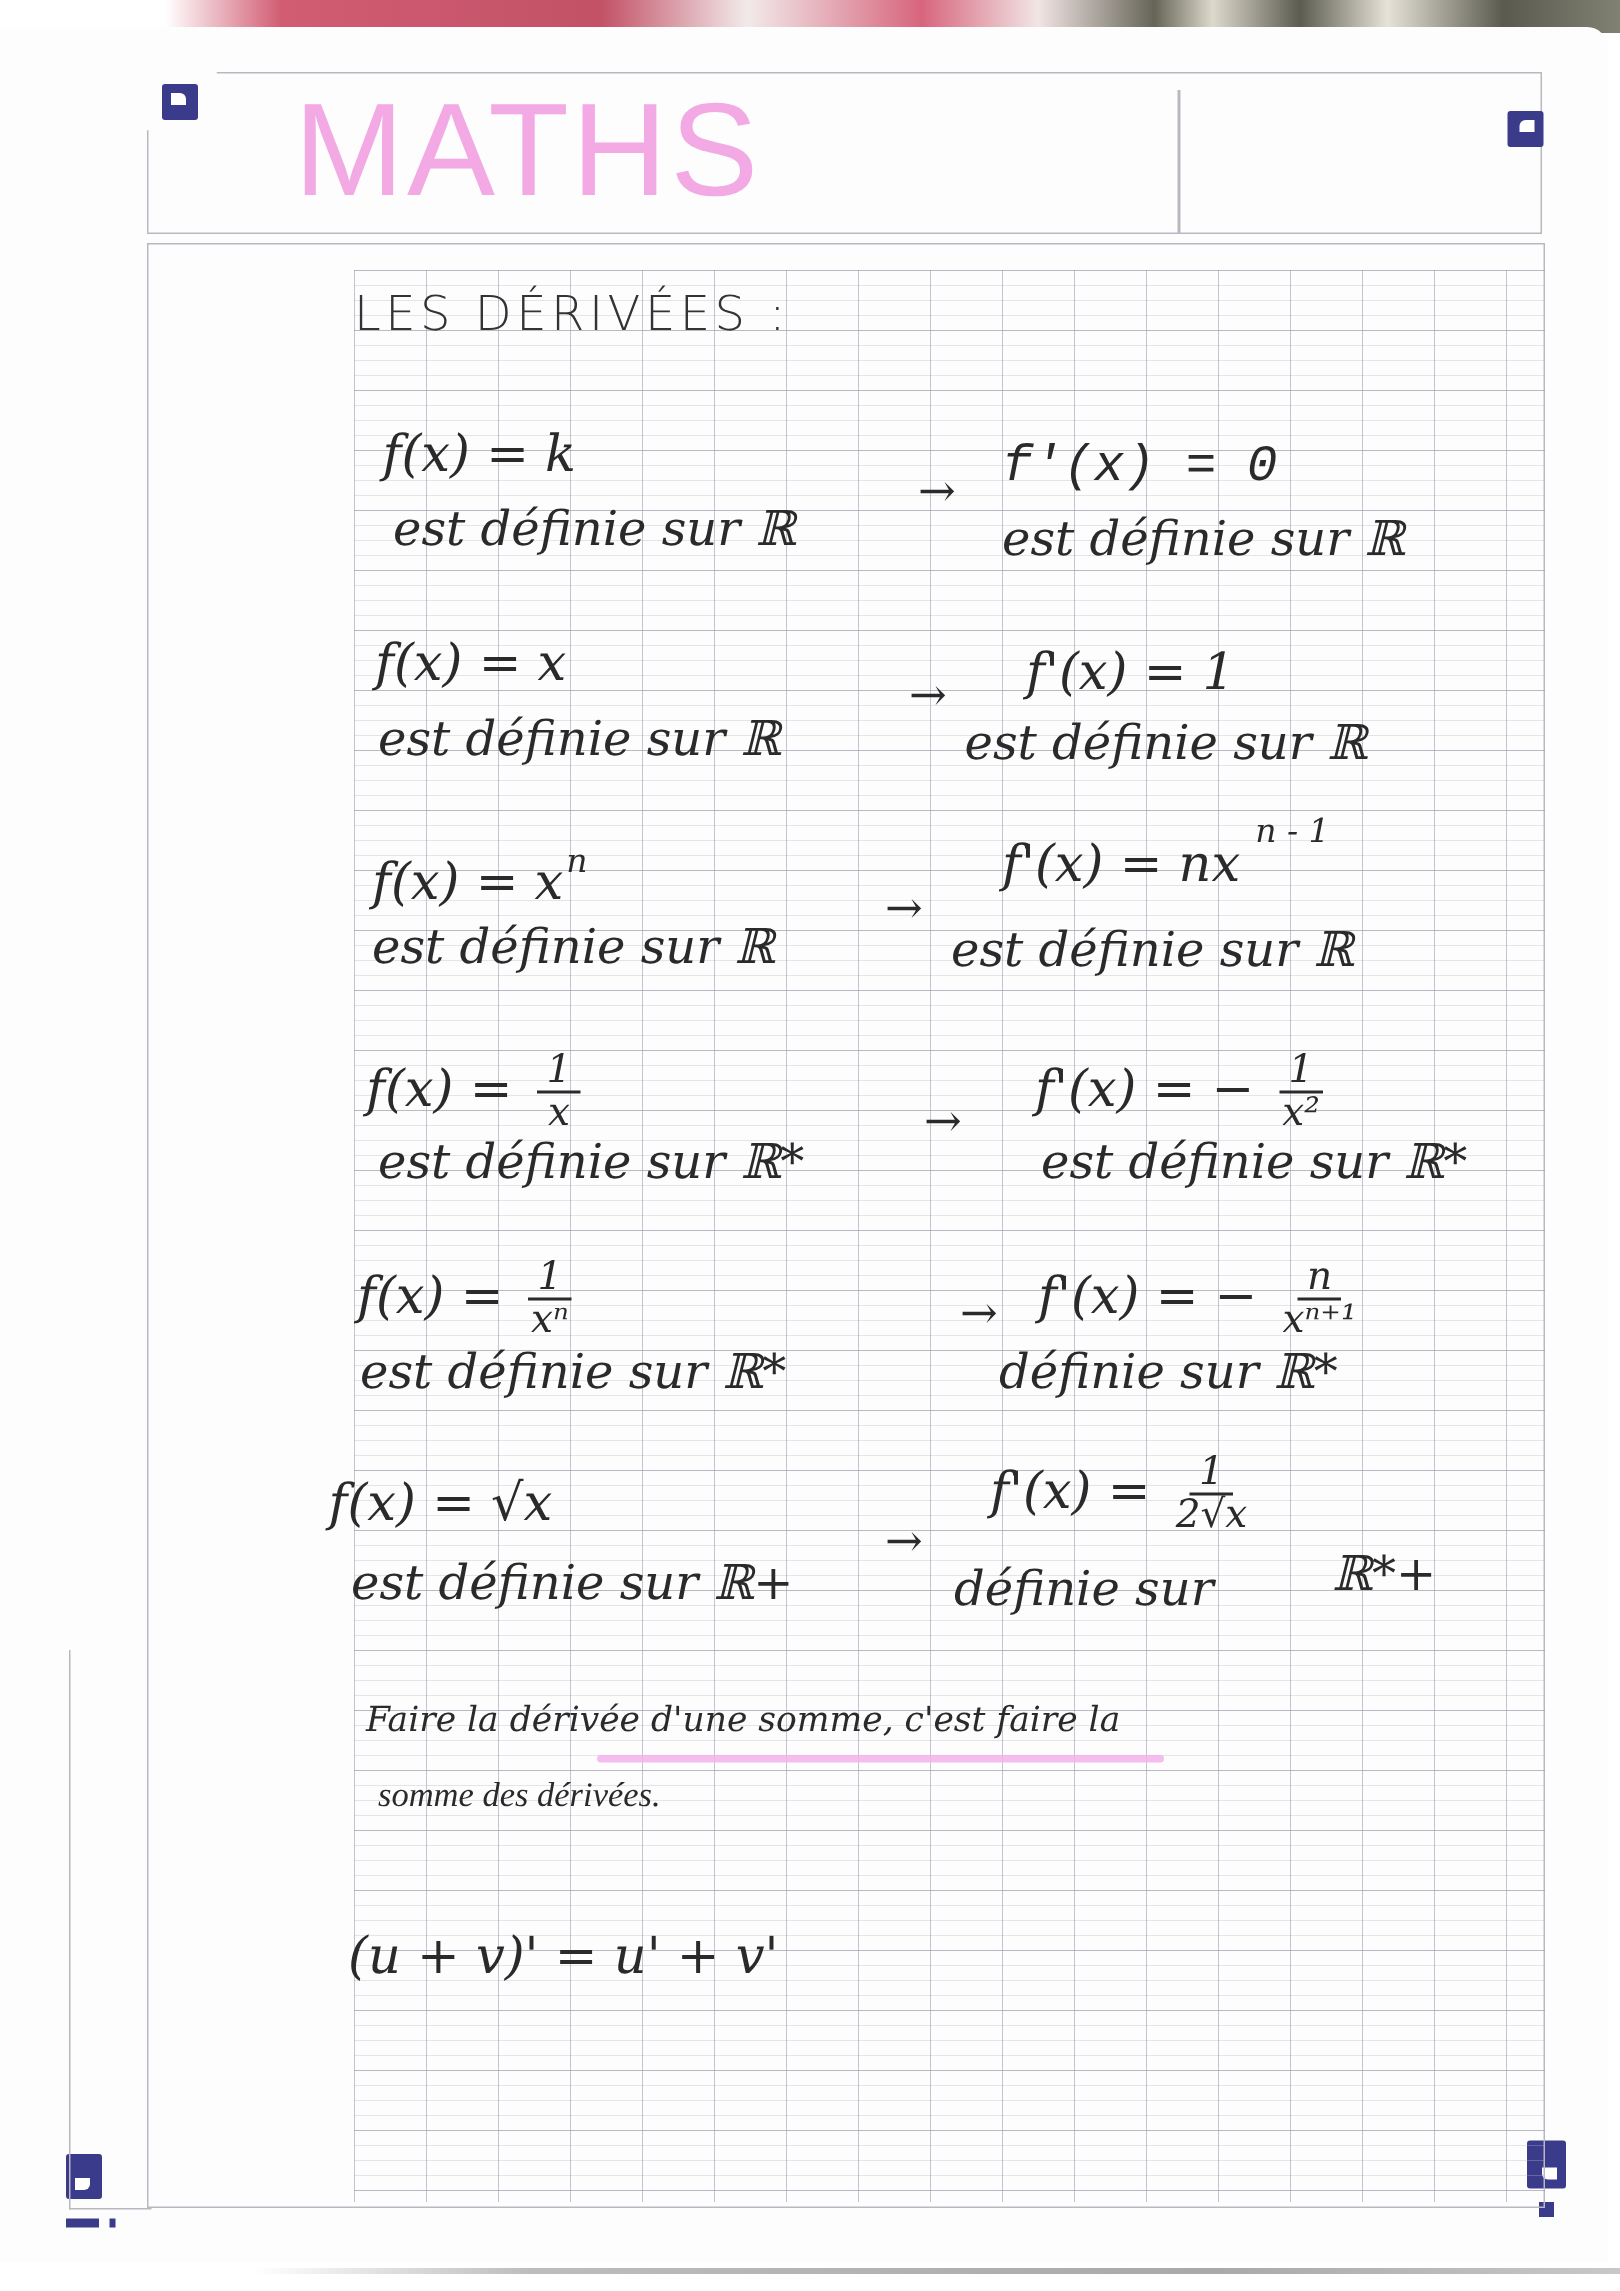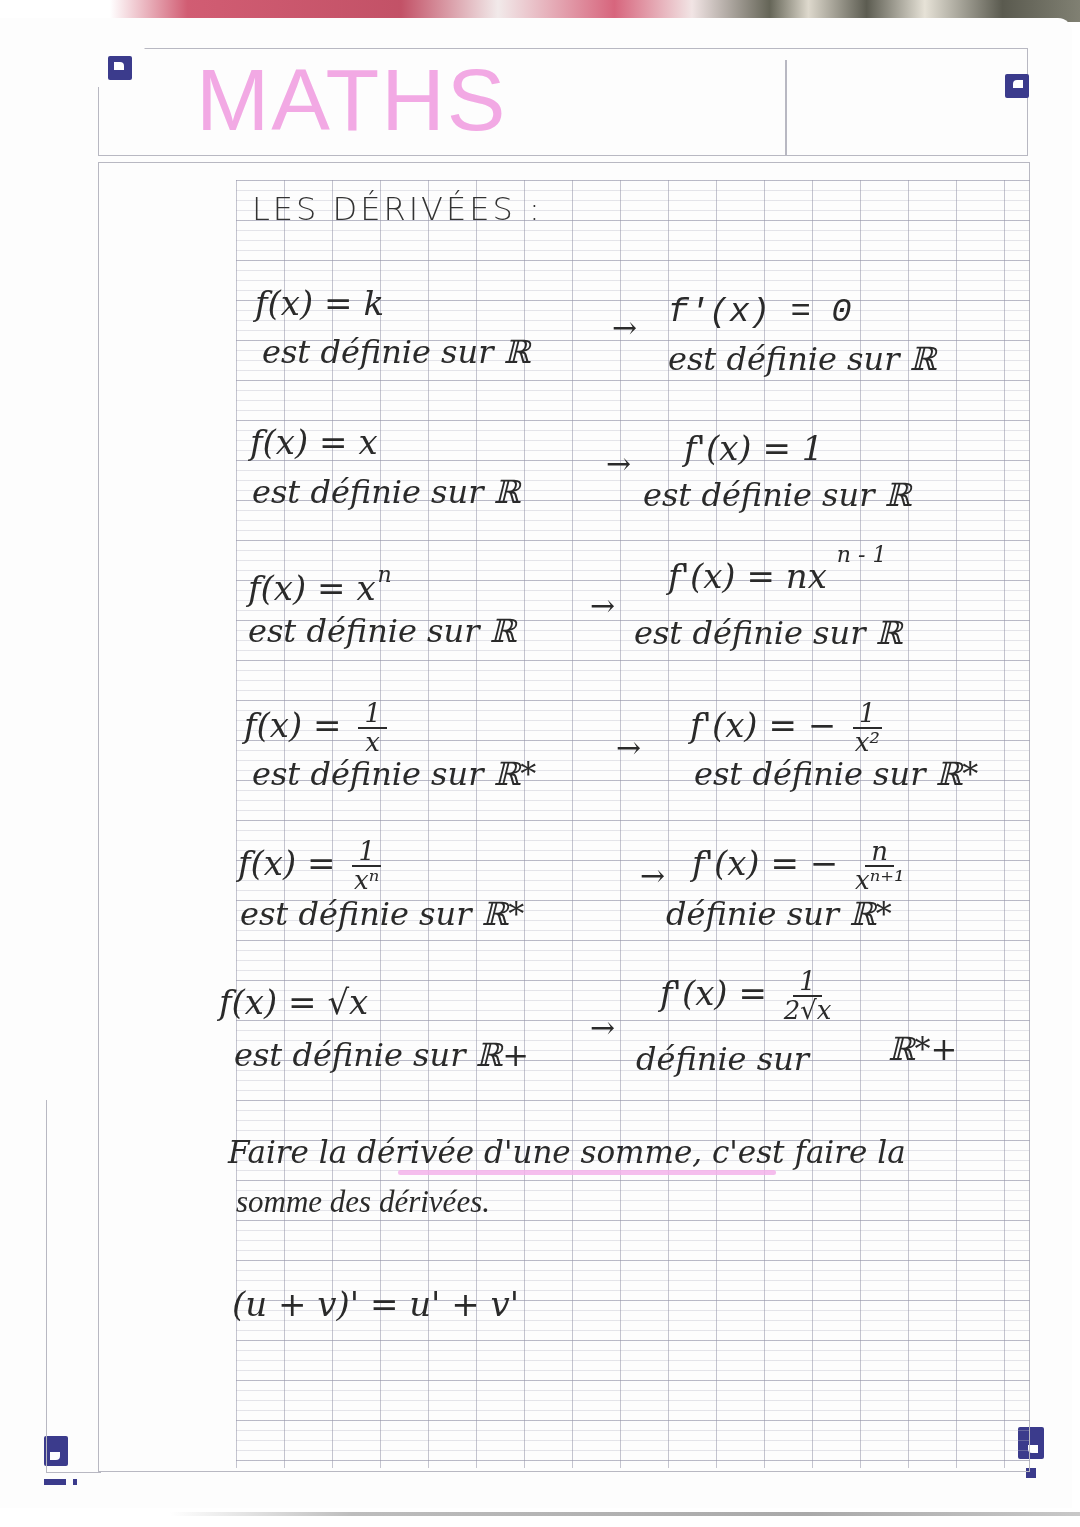--- a/index.html
+++ b/index.html
@@ -55,30 +55,30 @@
       linear-gradient(90deg, rgba(150,150,170,.55) 1px, transparent 1px),
       linear-gradient(180deg, rgba(150,150,170,.55) 1px, transparent 1px),
       linear-gradient(180deg, rgba(180,180,195,.35) 1px, transparent 1px);
     background-size: 48px 100%, 100% 40px, 100% 10px;
   }
   .hand {
     position:absolute; color:#2a2a2a;
     font-family:"DejaVu Serif", serif; font-style:italic; white-space:nowrap;
   }
   .sec-title {
-    position:absolute; left:252px; top:190px; font-family:"DejaVu Sans", sans-serif;
+    position:absolute; left:236px; top:190px; font-family:"DejaVu Sans", sans-serif;
     font-size:32px; color:#333; letter-spacing:3px; font-weight:300;
   }
   .fx { font-size:34px; }
   .dom { font-size:32px; }
   .arrow { font-size:30px; font-style:normal; }
   .frac { display:inline-flex; flex-direction:column; align-items:center; vertical-align:middle; font-size:26px; line-height:1.05; margin-left:6px; }
   .frac .num { border-bottom:2px solid #2a2a2a; padding:0 6px; }
   .sup { font-size:22px; vertical-align:18px; margin-left:2px; }
-  .note { font-size:31px; }
+  .note { font-size:23px;margin-left:16px; }
   .highlight {
     position:absolute; left:398px; top:1170px; width:378px; height:5px;
     background:#f3b2ea; border-radius:3px; opacity:.85;
   }
 </style>
 </head>
 <body>
 
 <div class="top-strip"></div>
 <div class="sheet"></div>

